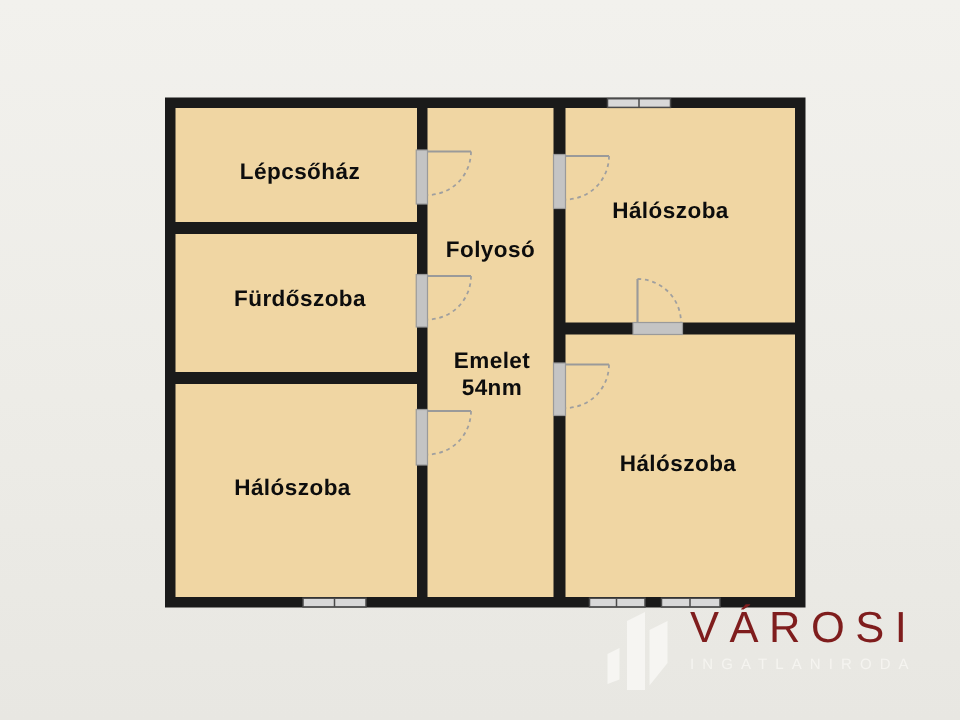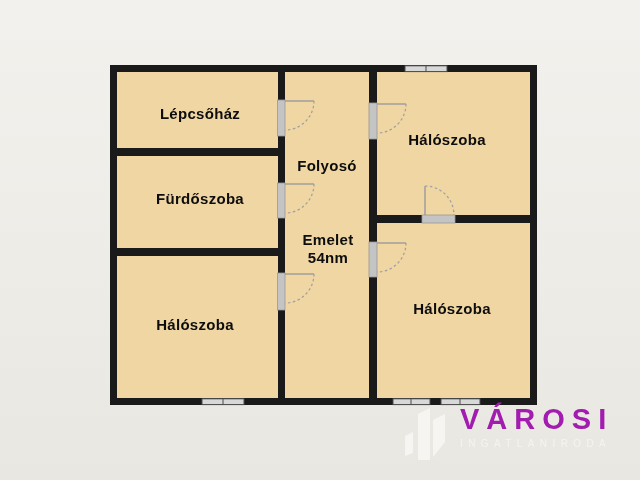--- a/index.html
+++ b/index.html
@@ -19,22 +19,22 @@
     font-family:"Liberation Sans",sans-serif;
     font-weight:700;font-size:15px;letter-spacing:.3px;
   }
   .watermark{
     position:absolute;left:402px;top:405px;
     display:flex;align-items:flex-start;
   }
   .wm-logo{display:block;margin-top:2px;}
   .wm-text{margin-left:12px;}
   .wm-brand{
-    font-weight:700;font-size:29px;line-height:1;
-    letter-spacing:7px;color:#a21caf;white-space:nowrap;
+    font-weight:400;font-size:29px;line-height:1;
+    letter-spacing:7px;color:#7f1d1d;white-space:nowrap;
   }
   .wm-sub{
     margin-top:5px;font-weight:400;font-size:10px;line-height:1;
     letter-spacing:5.4px;color:#f5f4f0;white-space:nowrap;
   }
 </style>
 </head>
 <body>
 
 <div class="stage">

